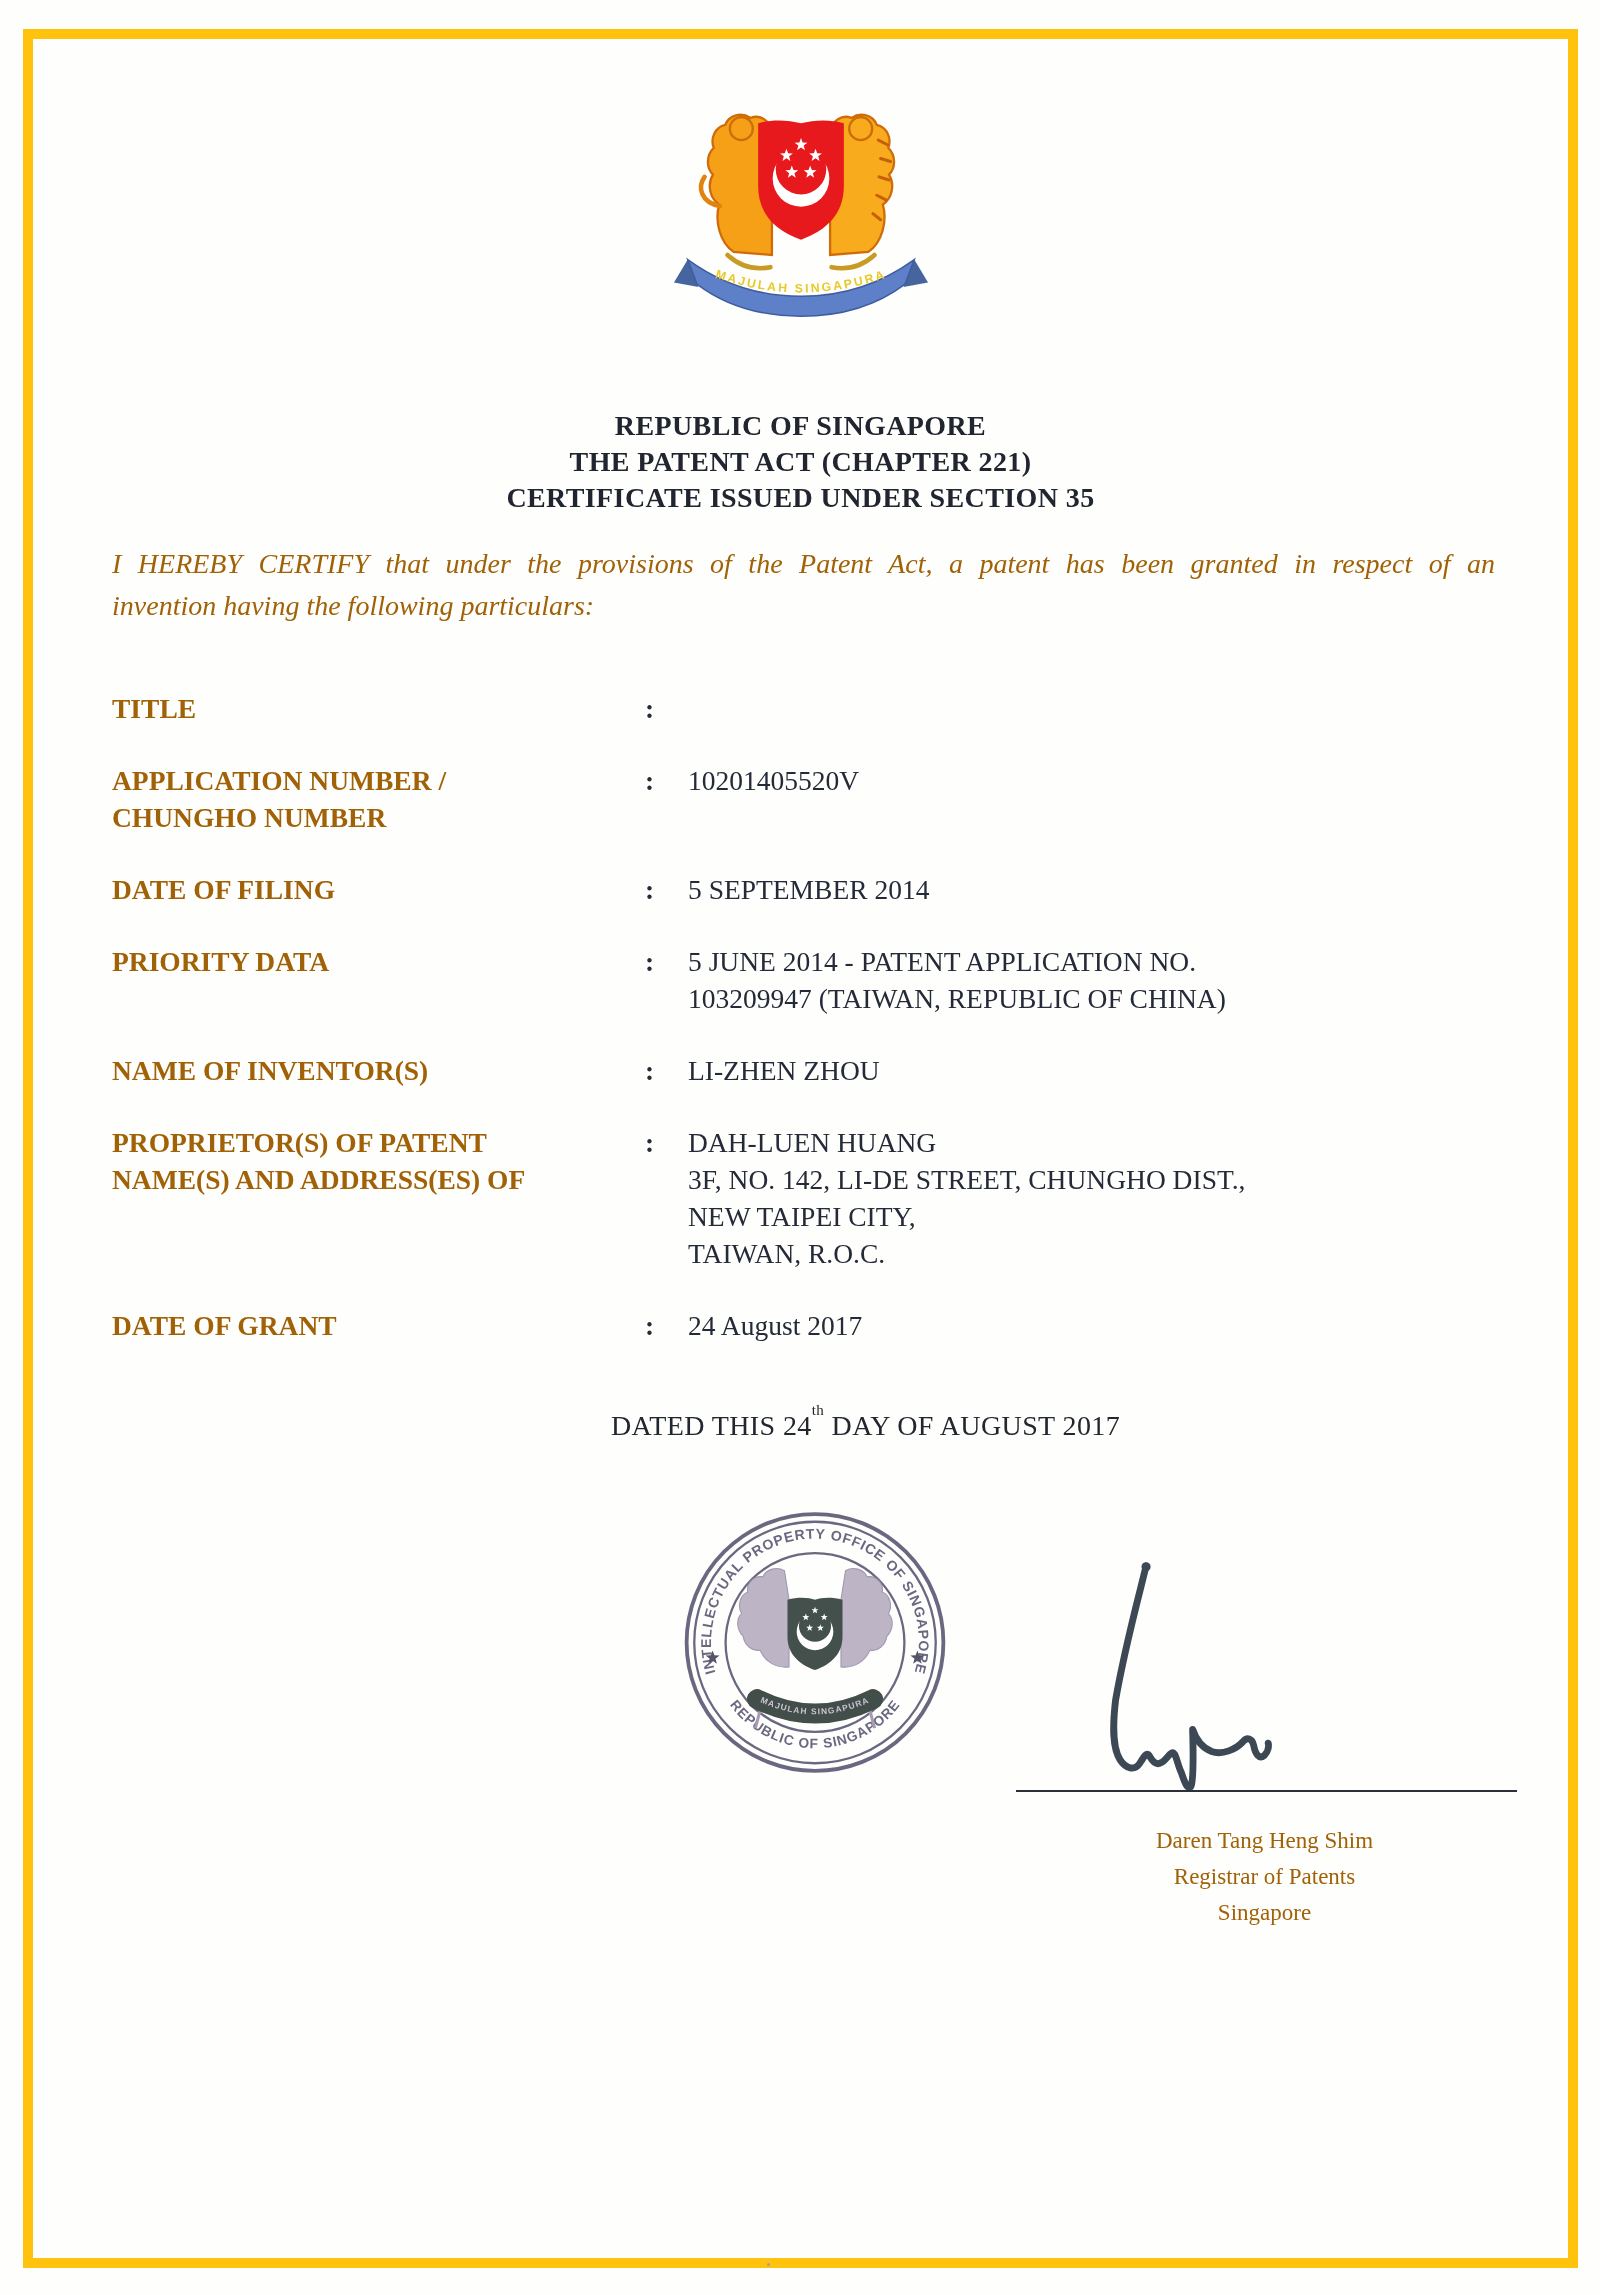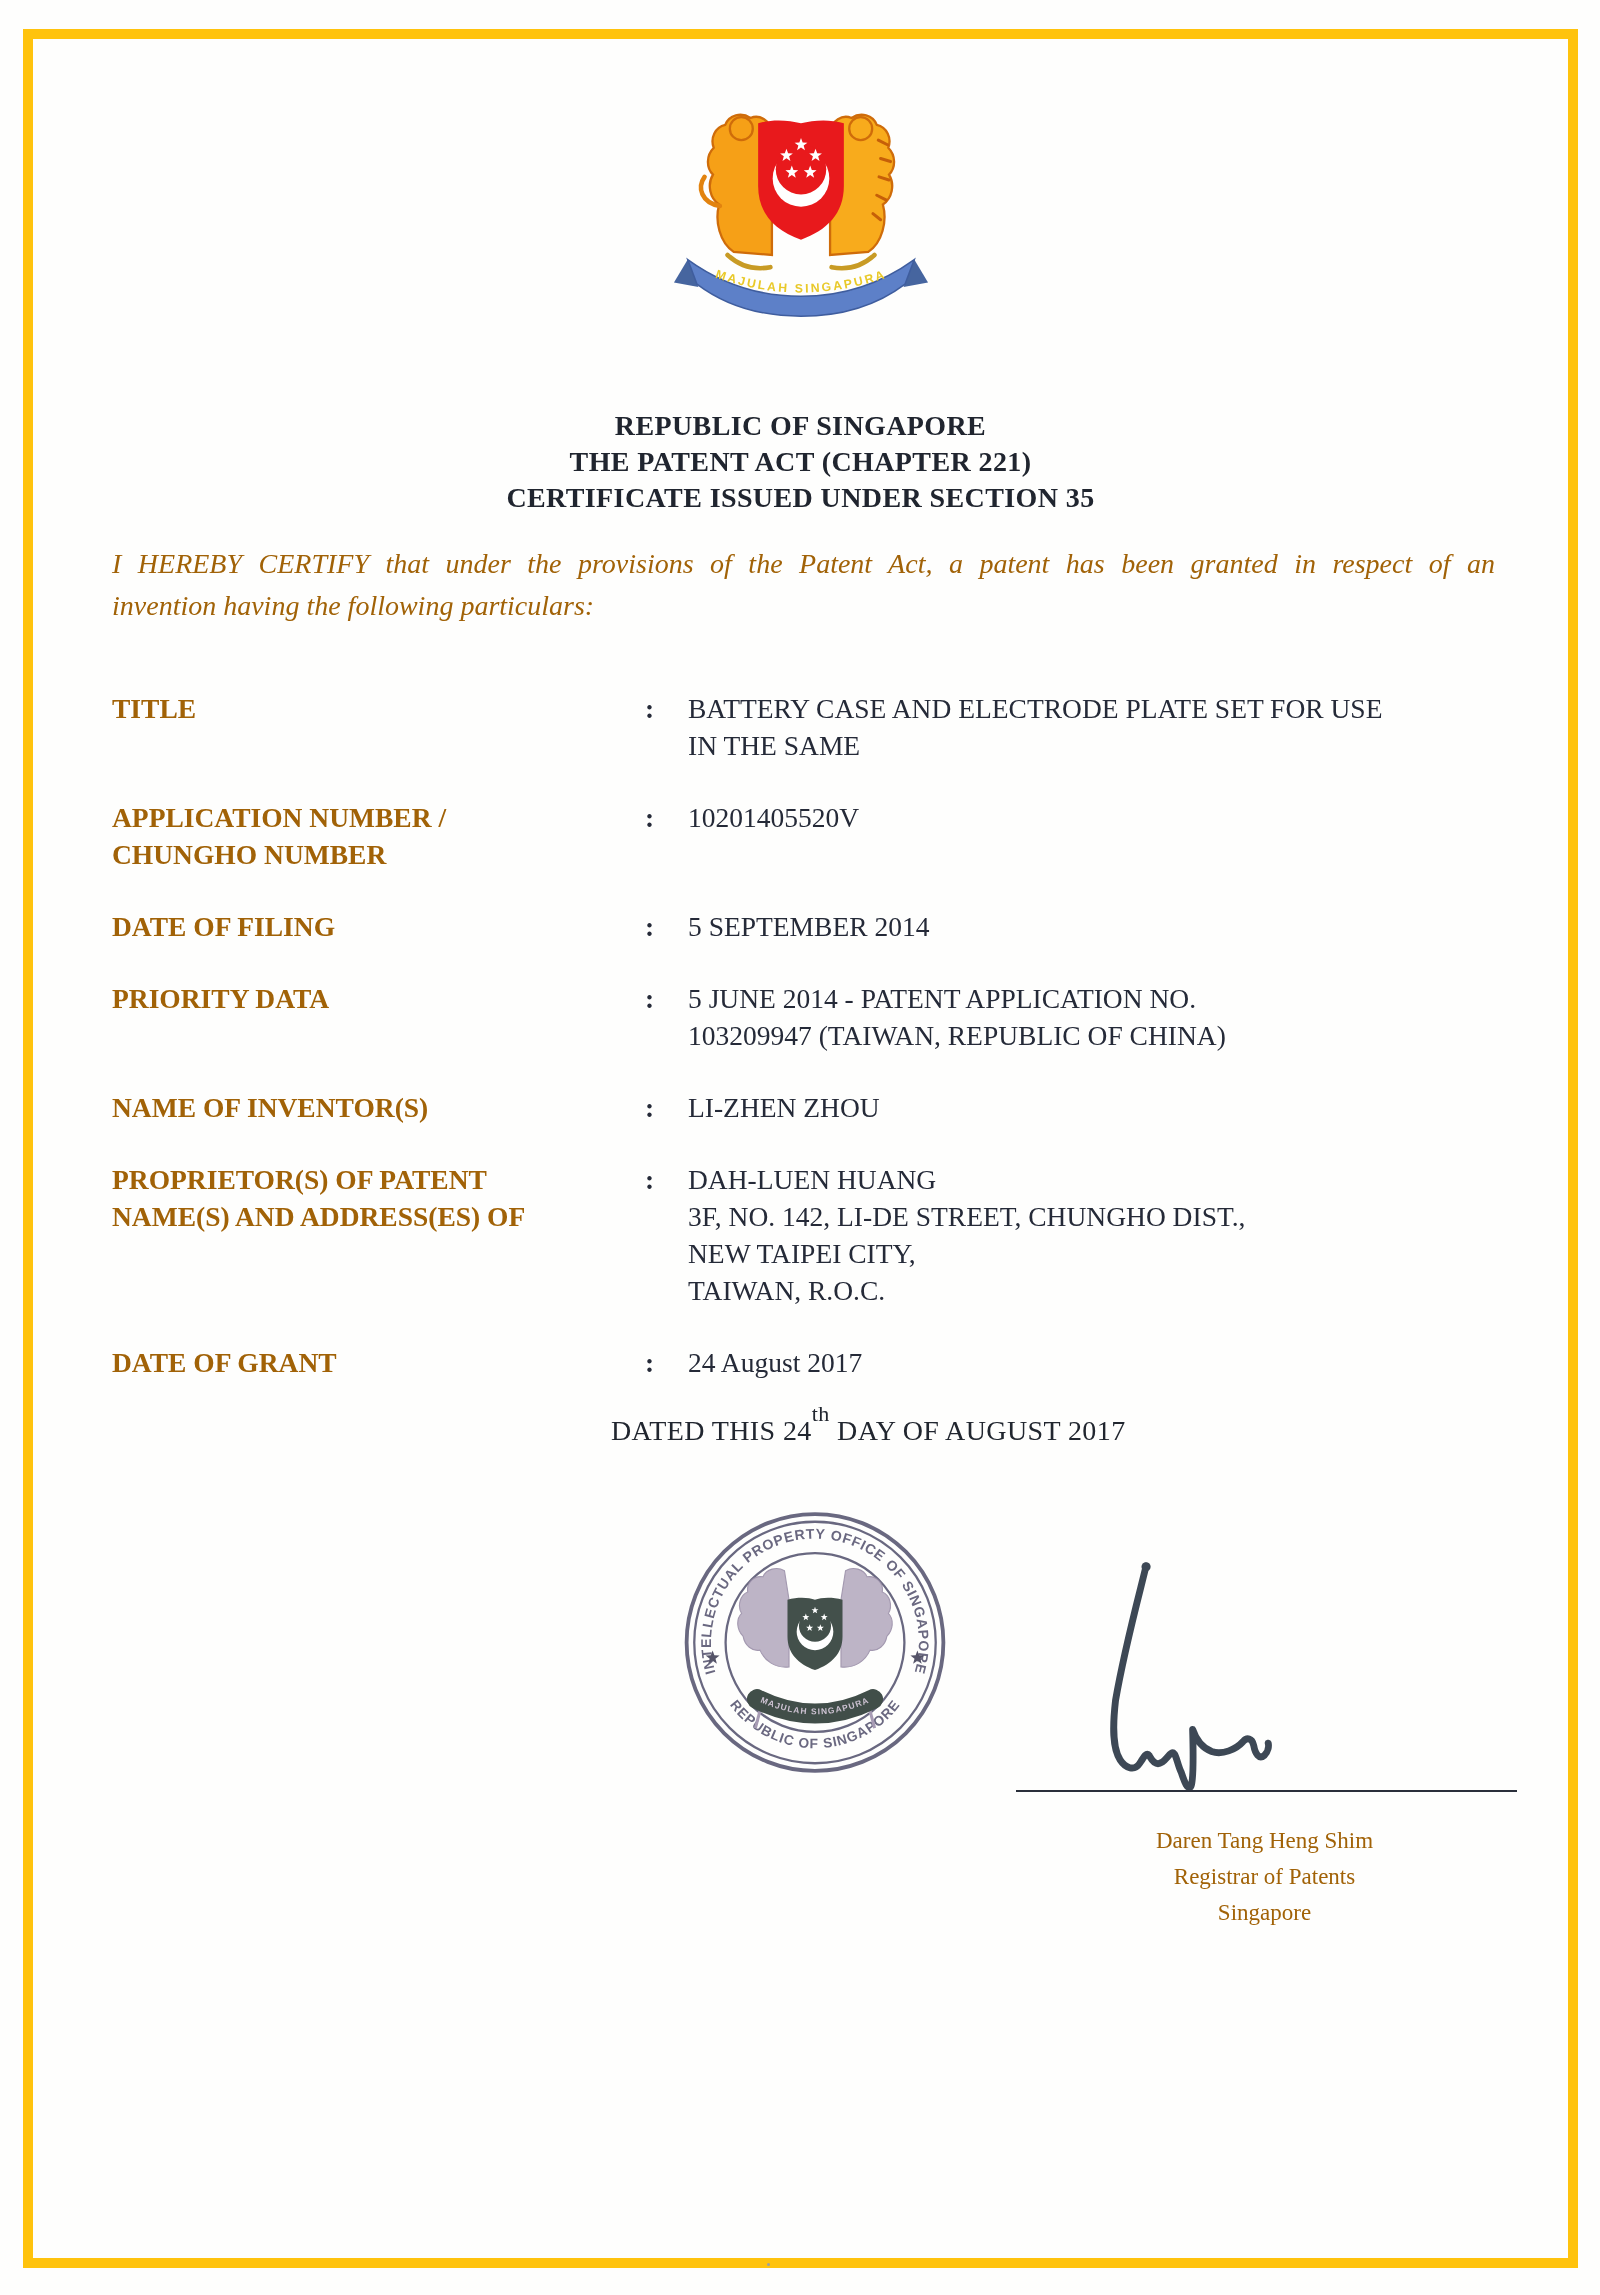--- a/index.html
+++ b/index.html
@@ -20,21 +20,21 @@
     position:absolute;left:112px;top:543px;width:1383px;
     font-style:italic;font-size:28px;line-height:42px;color:#a16207;
   }
   .certify .l1{text-align:justify;text-align-last:justify;}
   .fields{position:absolute;left:112px;top:690px;width:1383px;font-size:27.5px;line-height:37px;}
   .field-row{display:flex;align-items:flex-start;margin-bottom:35px;}
   .field-label{width:533px;flex:none;font-weight:bold;color:#a16207;}
   .field-colon{width:43px;flex:none;font-weight:bold;}
   .field-value{flex:1;}
   .dated{position:absolute;left:611px;top:1410px;font-size:28px;letter-spacing:0.4px;color:#21262f;}
-  .dated sup{font-size:22px;position:relative;top:-9.2px;}
+  .dated sup{font-size:15px;position:relative;top:-9.2px;}
   .seal{position:absolute;left:682px;top:1508px;width:266px;height:269px;}
   .signature{position:absolute;left:1085px;top:1555px;width:229px;height:245px;}
   .sig-rule{position:absolute;left:1016px;top:1790px;width:501px;height:2.3px;background:#2a2f3a;}
   .sig-block{
     position:absolute;left:1001px;top:1823px;width:527px;text-align:center;
     font-size:23px;line-height:36px;color:#a16207;
   }
   .speck{position:absolute;left:767px;top:2263px;width:3.1px;height:3.1px;border-radius:50%;background:#9aa0a6;}
 </style>
 </head>
@@ -103,24 +103,20 @@
     <div class="l1">I HEREBY CERTIFY that under the provisions of the Patent Act, a patent has been granted in respect of an</div>
     <div class="l2">invention having the following particulars:</div>
   </div>
 
   <div class="fields">
       <div class="field-row">
         <div class="field-label">
           <div>TITLE</div>
         </div>
         <div class="field-colon">:</div>
-        <div class="field-value">
-          <div>BATTERY CASE AND ELECTRODE PLATE SET FOR USE</div>
-          <div>IN THE SAME</div>
-        </div>
       </div>
       <div class="field-row">
         <div class="field-label">
           <div>APPLICATION NUMBER /</div>
           <div>CHUNGHO NUMBER</div>
         </div>
         <div class="field-colon">:</div>
         <div class="field-value">
           <div>10201405520V</div>
         </div>

